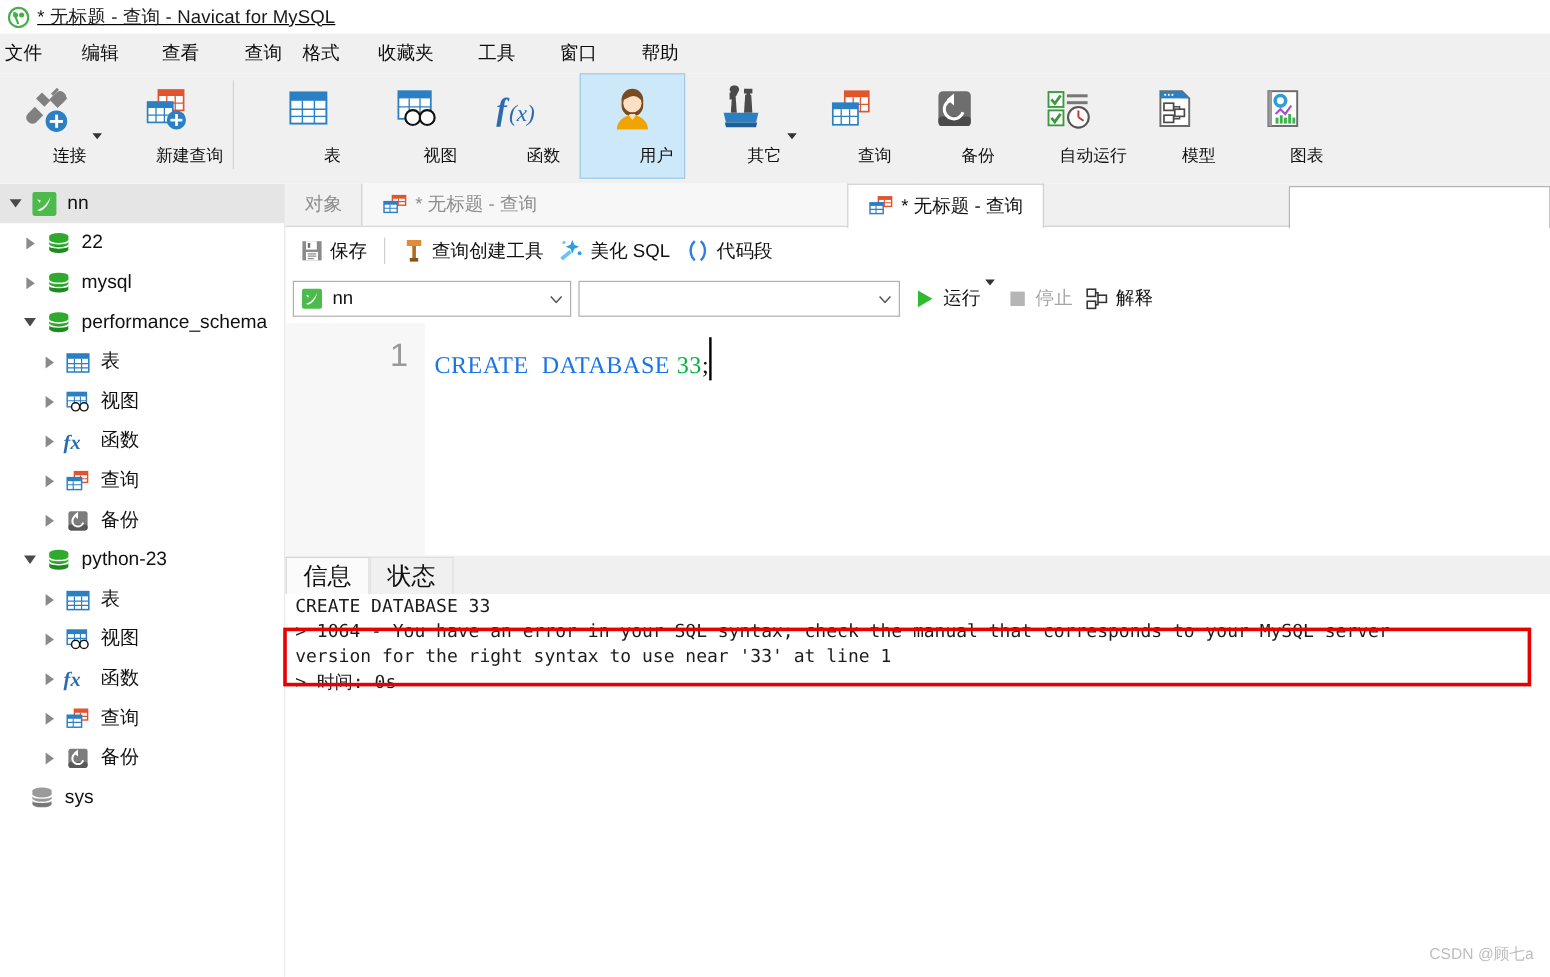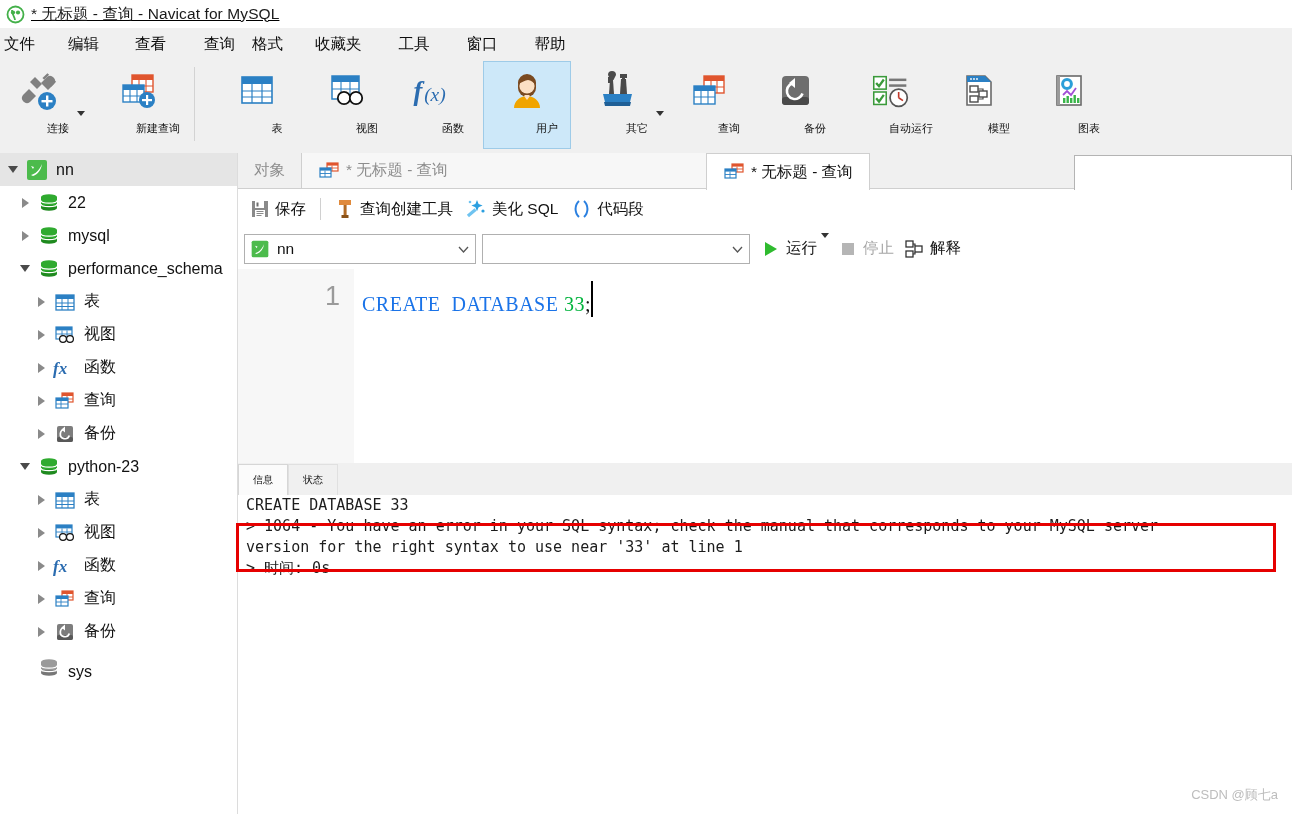--- a/index.html
+++ b/index.html
@@ -68,21 +68,21 @@
   .tb-btn.active {
     background: #cde8f9;
     border: 1px solid #9ecbe8;
     padding-top: 7px;
   }
   .tb-icon {
     width: 46px; height: 46px;
     display: flex; align-items: center; justify-content: center;
   }
   .tb-label {
-    font-size: 11px; color: #111; margin-top: 6px; white-space: nowrap; margin-left: 40px;
+    font-size: 14px; color: #111; margin-top: 6px; white-space: nowrap; margin-left: 40px;
   }
   .tb-caret {
     width: 14px; height: 88px;
     display: flex; align-items: center; justify-content: center;
     padding-top: 16px; box-sizing: border-box;
   }
   .caret-down {
     width: 0; height: 0;
     border-left: 4px solid transparent;
     border-right: 4px solid transparent;
@@ -269,21 +269,21 @@
   }
   .rtabs {
     position: absolute; left: 0; top: 0; width: 1054px; height: 32px;
     background: #f0f0f0;
     display: flex; align-items: flex-end;
     box-sizing: border-box;
   }
   .rtab {
     height: 31px; padding: 0 14px;
     display: flex; align-items: center;
-    font-size: 10px; color: #111;
+    font-size: 20px; color: #111;
     background: #f0f0f0;
     cursor: default;
     box-sizing: border-box;
   }
   .rtab.active {
     background: #fbfbfb;
     border-left: 1px solid #d6d6d6;
     border-right: 1px solid #d6d6d6;
     border-top: 1px solid #d6d6d6;
   }
@@ -770,21 +770,21 @@
         <svg width="22" height="22" viewBox="0 0 22 22">
           <rect x="3" y="3" width="16" height="16" rx="2" fill="#7d7d7d"></rect>
           <rect x="3" y="14" width="16" height="5" rx="2" fill="#585858"></rect>
           <path d="M11 6.5 a4.6 4.6 0 1 0 4.3 6" fill="none" stroke="#fff" stroke-width="1.7"></path>
           <path d="M11 3.5 l0 6 l-3.6 -3 z" fill="#fff"></path>
         </svg>
       </span>
       <span class="tree-label">备份</span>
     </div>
 
-    <div class="tree-row" style="padding-left:14px;align-items:flex-end;">
+    <div class="tree-row" style="">
       <span class="tw-arrow"></span>
       <span class="tree-icon">
         <svg width="24" height="24" viewBox="0 0 24 24">
           <ellipse cx="12" cy="6" rx="8" ry="2.8" fill="#9a9a9a"></ellipse>
           <rect x="4" y="6" width="16" height="11" fill="#9a9a9a"></rect>
           <ellipse cx="12" cy="17" rx="8" ry="2.8" fill="#777777"></ellipse>
           <path d="M4 9.5 a8 2.6 0 0 0 16 0" fill="none" stroke="#ffffff" stroke-width="1.2"></path>
           <path d="M4 13 a8 2.6 0 0 0 16 0" fill="none" stroke="#ffffff" stroke-width="1.2"></path>
         </svg>
       </span>

